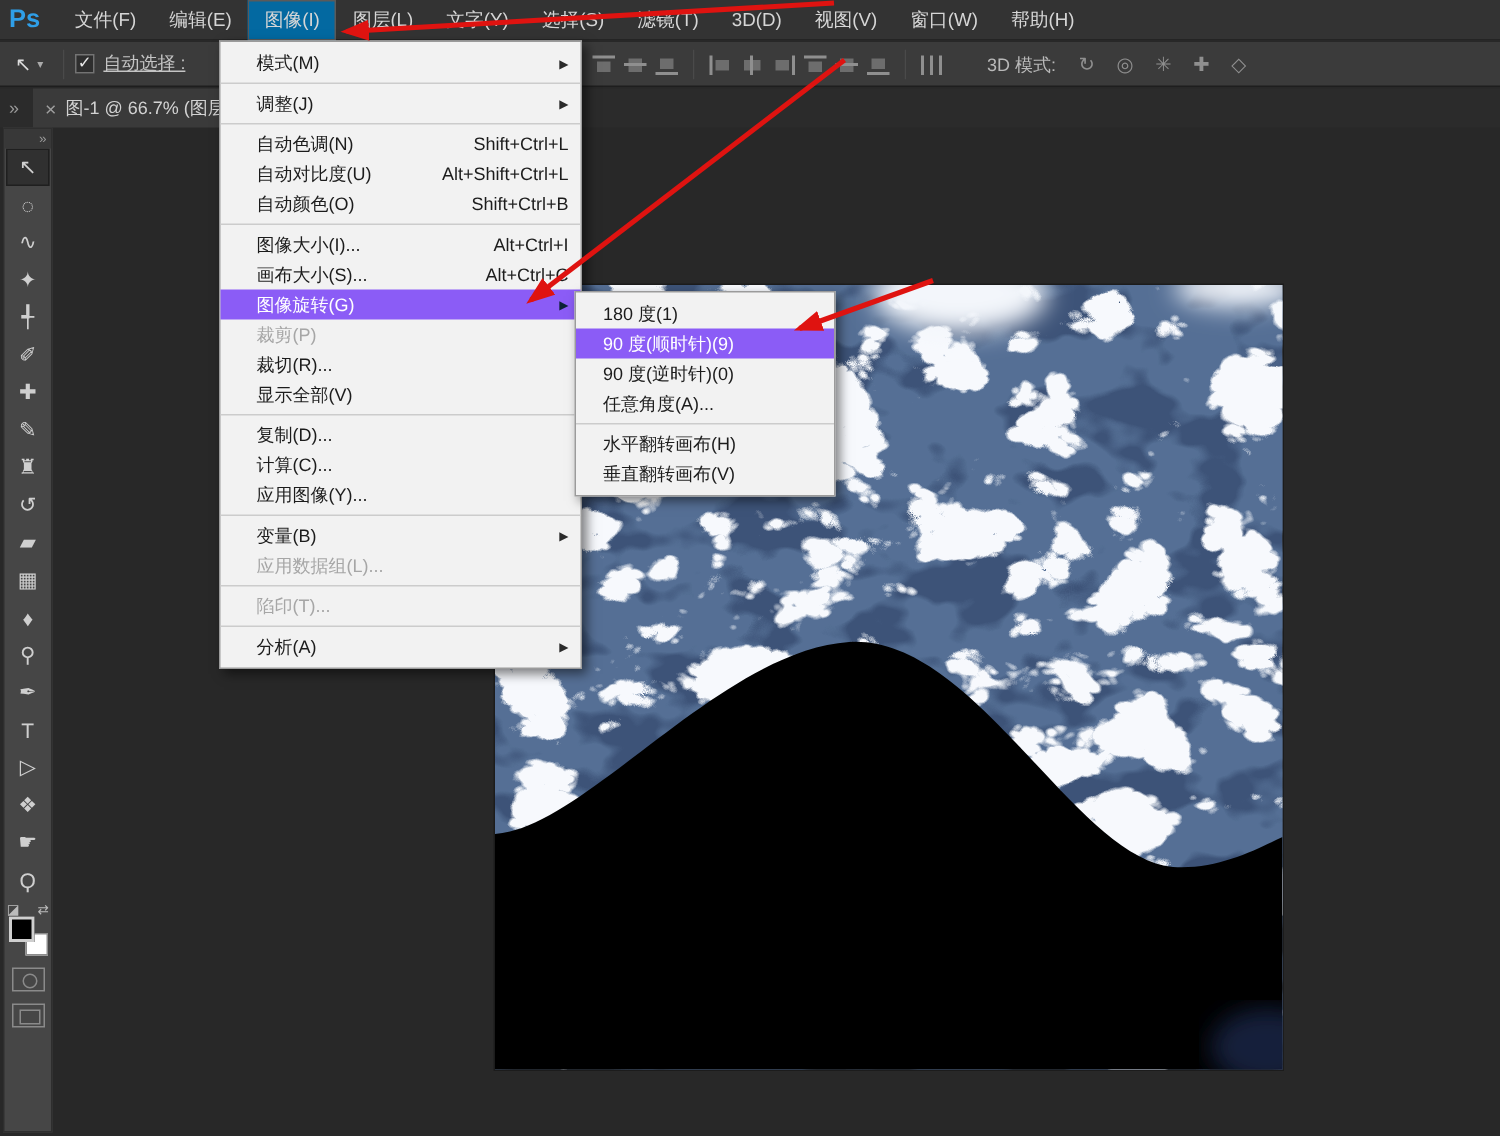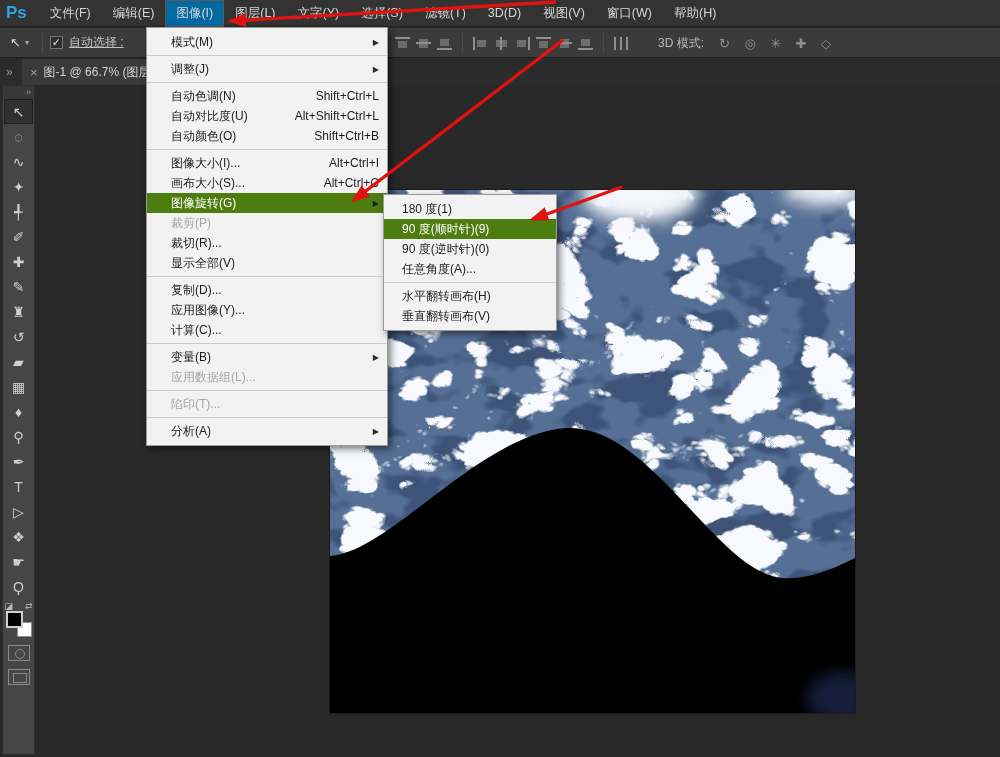--- a/index.html
+++ b/index.html
@@ -67,21 +67,21 @@
   
   .menu-panel { position:absolute; background:#f2f2f2; border:1px solid #9b9b9b;
     box-shadow:3px 3px 7px rgba(0,0,0,0.5); z-index:7; padding:4px 0; }
   .menu-main { left:146px; top:27px; width:242px; }
   .menu-sub  { left:383px; top:194px; width:174px; }
   .mi { display:flex; align-items:center; justify-content:space-between; height:20px;
     padding:0 8px 0 24px; font-size:12px; color:#1c1c1c; white-space:nowrap; }
   .menu-sub .mi { padding-left:18px; }
   .mi .sc { color:#1c1c1c; margin-left:18px; }
   .mi .sub-arrow { font-size:8px; color:#2a2a2a; margin-left:8px; }
-  .mi.hl { background:#4d7c0f; color:#ffffff; }
+  .mi.hl { background:#8b5cf6; color:#ffffff; }
   .mi.hl .sc, .mi.hl .sub-arrow { color:#0c2236; }
   .mi.dis { color:#a6a6a6; }
   .msep { height:1px; background:#cccccc; margin:3px 0; }
 
   
   .arrows { position:absolute; left:0; top:0; width:1000px; height:757px; z-index:10; pointer-events:none; }
 </style>
 </head>
 <body>
 
@@ -284,24 +284,24 @@
     <span>裁切(R)...</span>
   </div>
   <div class="mi">
     <span>显示全部(V)</span>
   </div>
   <div class="msep"></div>
   <div class="mi">
     <span>复制(D)...</span>
   </div>
   <div class="mi">
+    <span>计算(C)...</span>
+  </div>
+  <div class="mi">
     <span>应用图像(Y)...</span>
-  </div>
-  <div class="mi">
-    <span>计算(C)...</span>
   </div>
   <div class="msep"></div>
   <div class="mi">
     <span>变量(B)</span>
     <span class="sub-arrow">▶</span>
   </div>
   <div class="mi dis">
     <span>应用数据组(L)...</span>
   </div>
   <div class="msep"></div>

